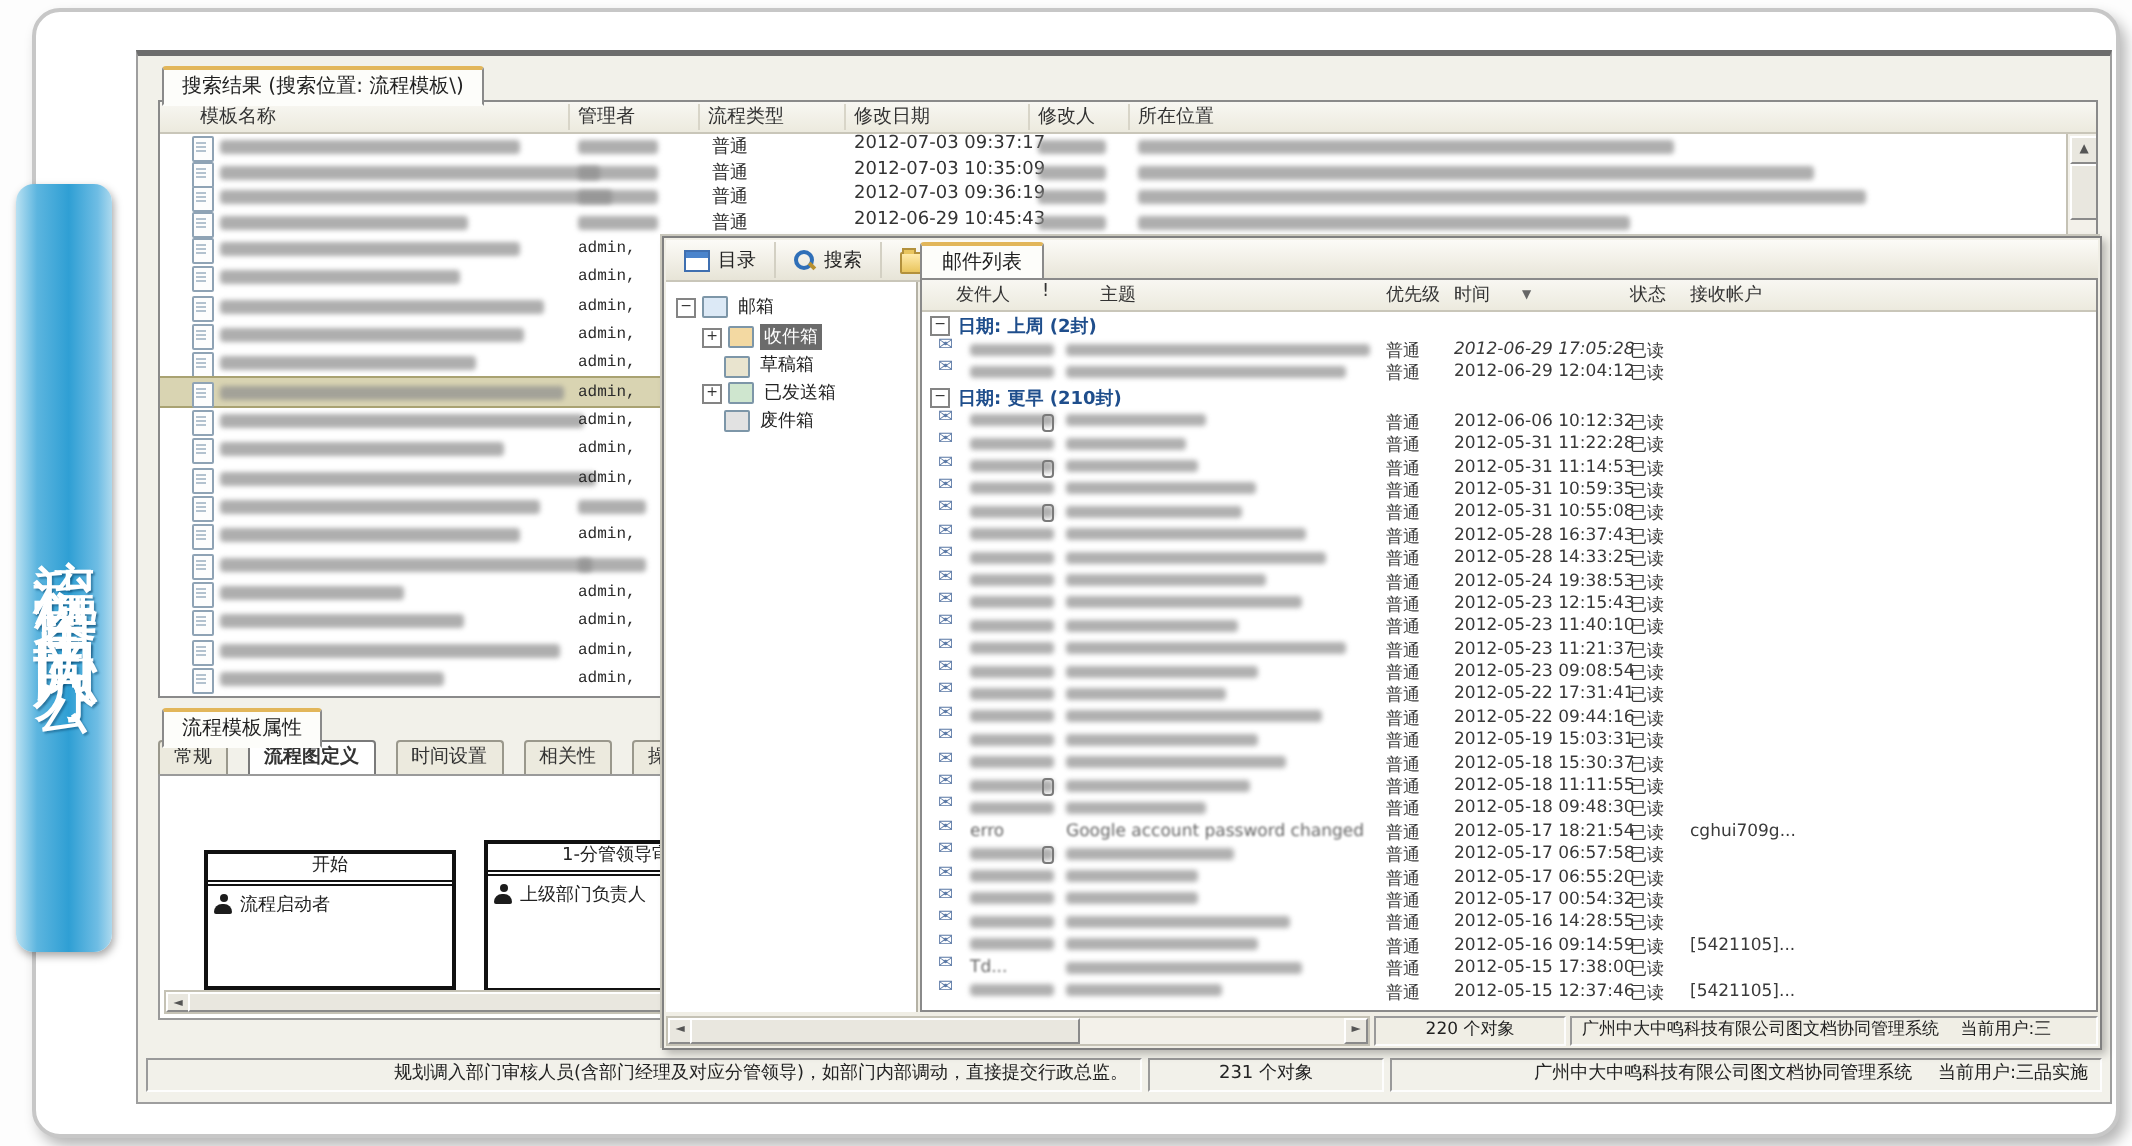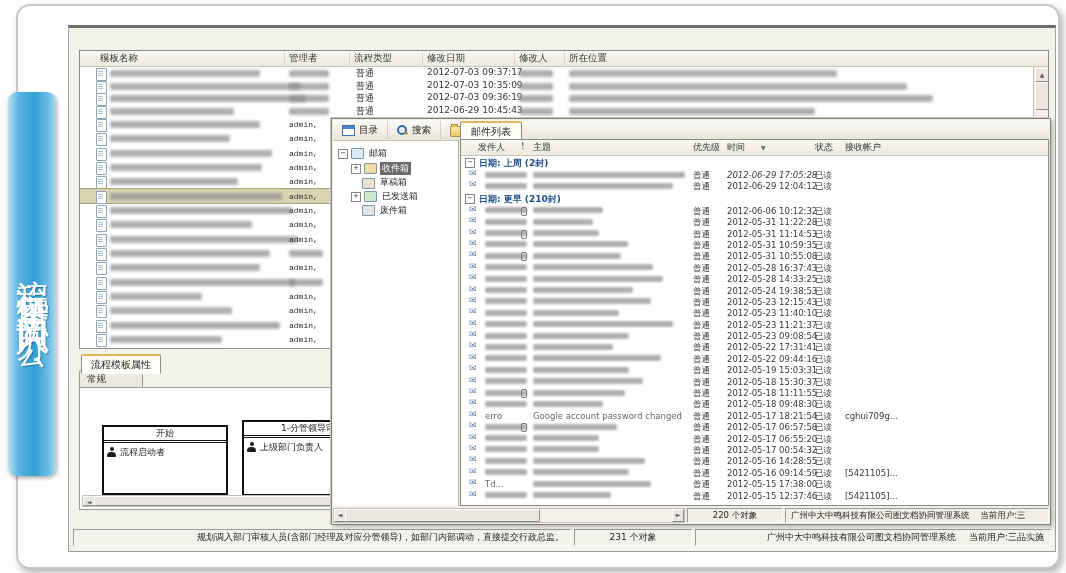--- a/index.html
+++ b/index.html
@@ -48,21 +48,21 @@
 
   .vscroll{position:absolute;right:0;top:16px;width:14px;bottom:0;background:#f3f1ea;
            border-left:1px solid #c5c2b5;}
   .sbtn{position:absolute;left:1px;width:12px;height:12px;background:#e9e7df;
         border:1px solid;border-color:#fff #8a8a8a #8a8a8a #fff;font-size:6px;
         text-align:center;line-height:11px;color:#555;}
   .vthumb{position:absolute;left:1px;top:15px;width:12px;height:26px;background:#e9e7df;
           border:1px solid;border-color:#fff #8a8a8a #8a8a8a #fff;}
 
   
-  .subtabs{position:absolute;left:10px;top:342px;height:18px;display:flex;gap:10px;z-index:5;flex-direction:column;}
+  .subtabs{position:absolute;left:10px;top:342px;height:18px;display:flex;gap:10px;z-index:5;}
   .subtab{height:16px;line-height:16px;padding:0 7px;font-size:9.5px;background:#eceade;
           border:1px solid #9a988c;border-bottom:none;border-radius:2px 2px 0 0;color:#333;white-space:nowrap;}
   .subtab.active{background:#fff;border:1px solid #7a7a7a;font-weight:bold;}
   .flow{position:absolute;left:10px;top:359px;width:640px;height:121px;background:#fff;
         border:1px solid #9a9a9a;z-index:5;overflow:hidden;}
   .fbox{position:absolute;background:#fff;border:2px solid #111;}
   .fbox:nth-of-type(1){left:22px;top:37px;width:122px;height:66px;}
   .fbox:nth-of-type(2){left:162px;top:32px;width:128px;height:72px;}
   .fhead{height:13px;line-height:13px;text-align:center;font-size:9px;
          border-bottom:3px double #111;}
@@ -144,20 +144,21 @@
 
 <div class="stage">
   <div class="frame"></div>
 
   <div class="banner">
     <span>流程审签与协同办公</span>
   </div>
 
   <div class="main">
 
+    <div class="tab" style="left:12px;top:5px;">搜索结果 (搜索位置: 流程模板\)</div>
     <div class="spanel">
       <div class="shead">
         <span style="left:20px">模板名称</span>
         <span style="left:209px">管理者</span>
         <span style="left:274px">流程类型</span>
         <span style="left:347px">修改日期</span>
         <span style="left:439px">修改人</span>
         <span style="left:489px">所在位置</span>
         <i class="colsep" style="left:204px"></i>
         <i class="colsep" style="left:269px"></i>
@@ -359,21 +360,21 @@
             <i class="fico" style="background: rgb(226, 226, 226);"></i>
             <span class="lbl">废件箱</span>
           </div>
         </div>
 
       <div class="mtab">邮件列表</div>
       <div class="mlist">
         <div class="mhead">
           <span style="left:17px">发件人</span>
           <span style="left:60px">!</span>
-          <span style="left:72px">主题</span>
+          <span style="left:89px">主题</span>
           <span style="left:232px">优先级</span>
           <span style="left:266px">时间</span>
           <span class="sort" style="left:300px;top:4px">▼</span>
           <span style="left:354px">状态</span>
           <span style="left:384px">接收帐户</span>
         </div>
         <div>
             <div class="mgroup">
               <span class="gmark" style="position: absolute; left: 4px; top: 2px;">−</span>
               <span style="position: absolute; left: 18px; top: 1px;">日期: 上周 (2封)</span>

